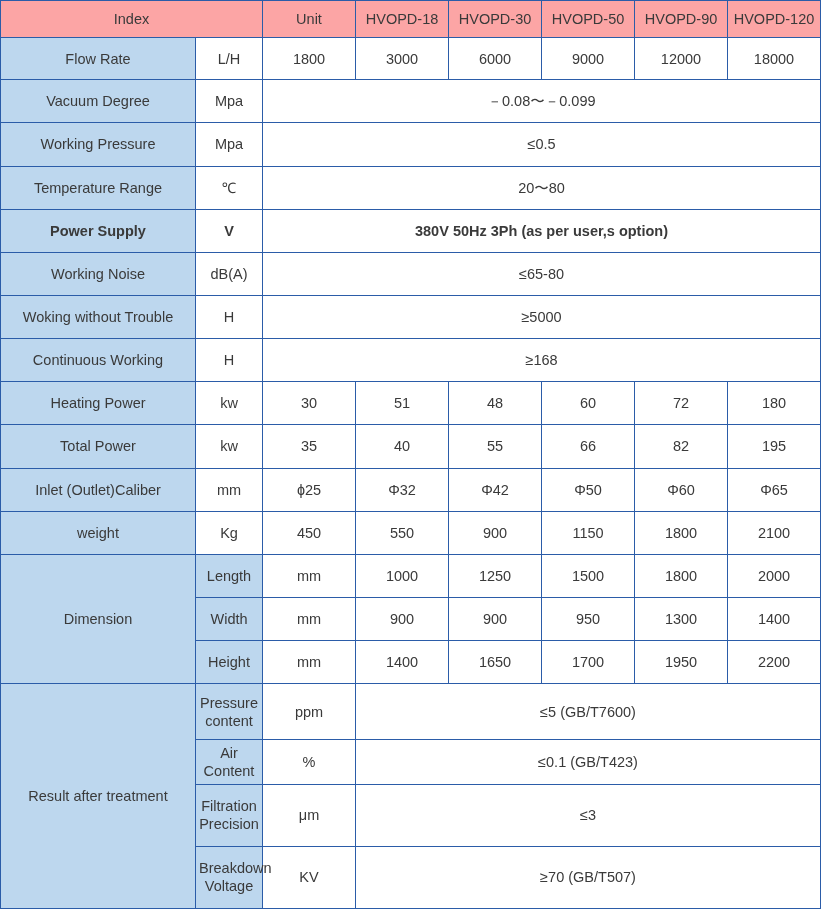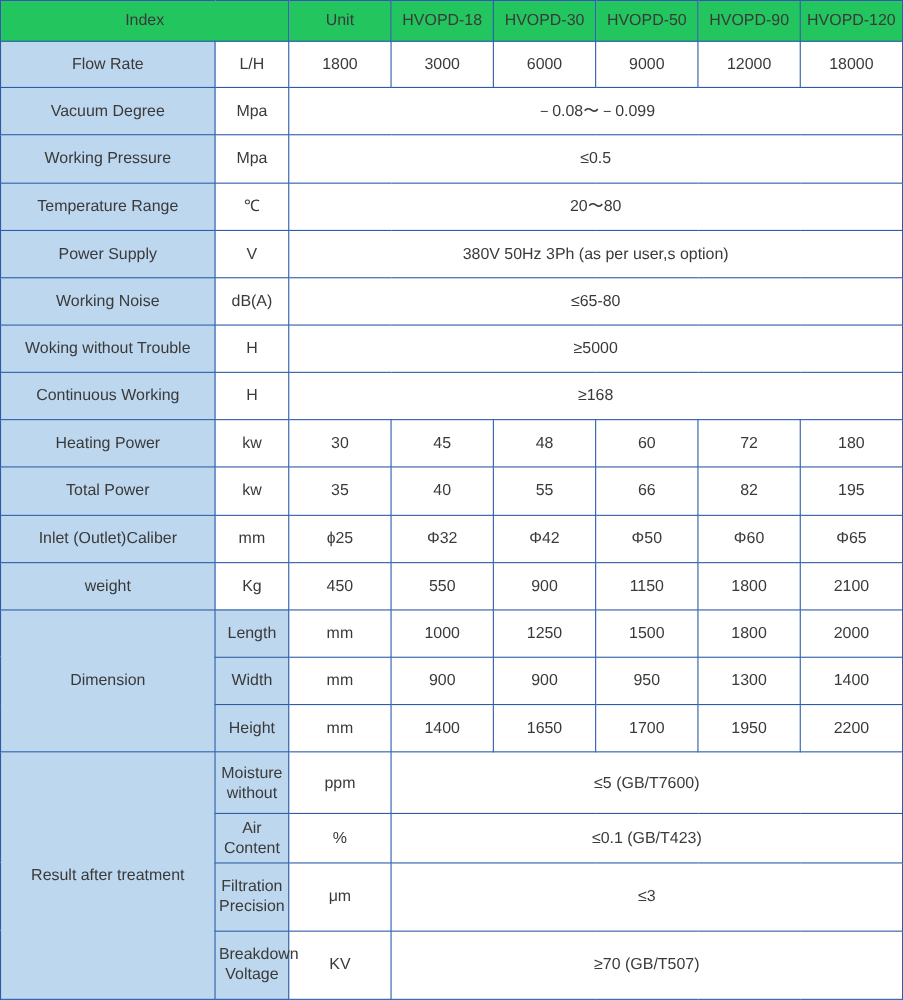--- a/index.html
+++ b/index.html
@@ -33,21 +33,21 @@
     color: #3a3a3a;
   }
 
   
   .spec-table td.lbl {
     background: #bdd7ee;
   }
 
   
   .spec-table td.hdr {
-    background: #22c55e;
+    background: #fca5a5;
   }
 
   
   col.c-index { width: 195px; }
   col.c-unit  { width: 67px; }
   col.c-m     { width: 93px; }
 
   .two-line { line-height: 1.2; }
 </style>
 </head>
@@ -98,21 +98,21 @@
       <td>Mpa</td>
       <td colspan="6">≤0.5</td>
     </tr>
 
     <tr style="height:43px;">
       <td class="lbl">Temperature Range</td>
       <td>℃</td>
       <td colspan="6">20〜80</td>
     </tr>
 
-    <tr style="height:43px;">
+    <tr style="height:43px;font-weight:bold;">
       <td class="lbl">Power Supply</td>
       <td>V</td>
       <td colspan="6">380V 50Hz 3Ph (as per user,s option)</td>
     </tr>
 
     <tr style="height:43px;">
       <td class="lbl">Working Noise</td>
       <td>dB(A)</td>
       <td colspan="6">≤65-80</td>
     </tr>
@@ -126,21 +126,21 @@
     <tr style="height:43px;">
       <td class="lbl">Continuous Working</td>
       <td>H</td>
       <td colspan="6">≥168</td>
     </tr>
 
     <tr style="height:43px;">
       <td class="lbl">Heating Power</td>
       <td>kw</td>
       <td>30</td>
-      <td>45</td>
+      <td>51</td>
       <td>48</td>
       <td>60</td>
       <td>72</td>
       <td>180</td>
     </tr>
 
     <tr style="height:43px;">
       <td class="lbl">Total Power</td>
       <td>kw</td>
       <td>35</td>
@@ -202,21 +202,21 @@
       <td>1400</td>
       <td>1650</td>
       <td>1700</td>
       <td>1950</td>
       <td>2200</td>
       <td>2200</td>
     </tr>
 
     <tr style="height:56px;">
       <td class="lbl two-line" rowspan="4">Result after treatment</td>
-      <td class="lbl two-line">Moisture without</td>
+      <td class="lbl two-line">Pressure content</td>
       <td>ppm</td>
       <td colspan="6">≤5 (GB/T7600)</td>
     </tr>
 
     <tr style="height:44px;">
       <td class="lbl">Air Content</td>
       <td>%</td>
       <td colspan="6">≤0.1 (GB/T423)</td>
     </tr>
 

